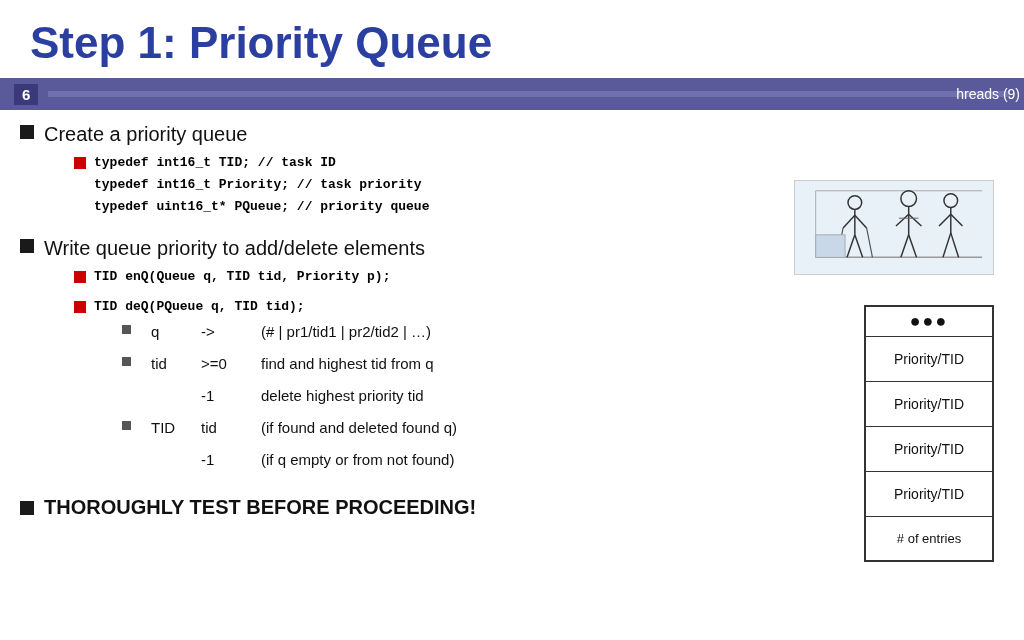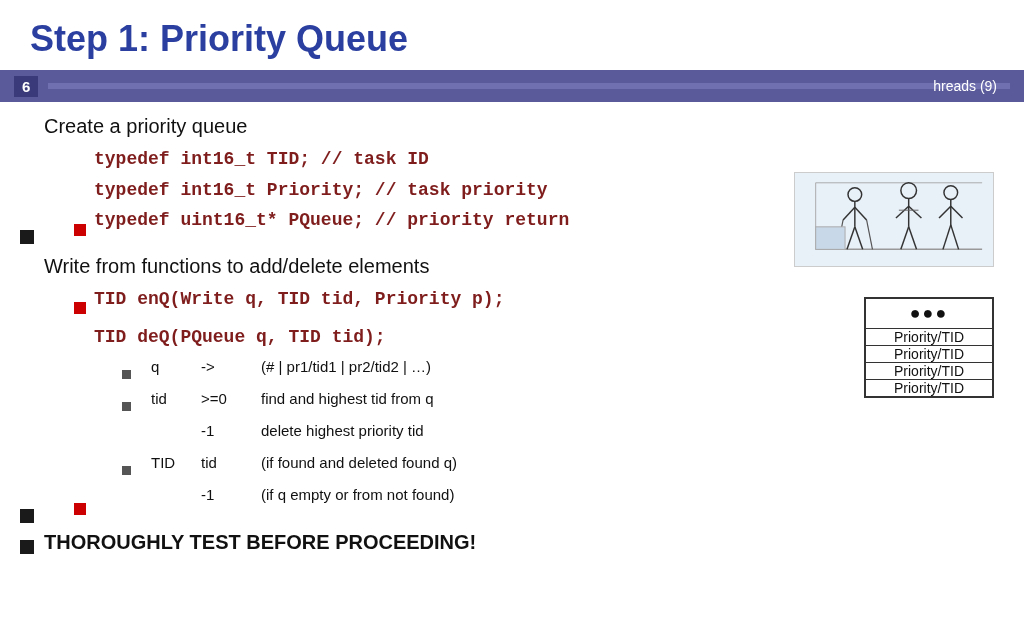--- a/index.html
+++ b/index.html
@@ -10,21 +10,21 @@
       height: 640px;
       overflow: hidden;
       position: relative;
     }
 
     
     .header {
       padding: 18px 30px 10px 30px;
     }
     .header h1 {
-      font-size: 36px;
+      font-size: 44px;
       font-weight: bold;
       color: #2b3fa0;
     }
 
     
     .slide-bar {
       background: #5a5a9a;
       height: 32px;
       display: flex;
       align-items: center;
@@ -34,21 +34,21 @@
     .slide-number {
       color: #fff;
       font-size: 15px;
       font-weight: bold;
       background: #3a3a7a;
       padding: 2px 8px;
       margin-right: 10px;
     }
     .slide-bar-right {
       position: absolute;
-      right: 27px;
+      right: 4px;
       color: #fff;
       font-size: 14px;
     }
 
     
     .main {
       display: flex;
       padding: 10px 30px 10px 20px;
       position: relative;
     }
@@ -58,21 +58,21 @@
       padding-right: 20px;
     }
 
     
     .bullet-list {
       list-style: none;
       padding: 0;
     }
     .bullet-item {
       display: flex;
-      align-items: flex-end;
+      align-items: flex-start;
       margin-bottom: 8px;
     }
     .bullet-square {
       display: inline-block;
       width: 14px;
       height: 14px;
       background: #1a1a1a;
       margin-top: 5px;
       margin-right: 10px;
       flex-shrink: 0;
@@ -95,22 +95,22 @@
       margin-right: 8px;
       flex-shrink: 0;
     }
     .bullet-text {
       font-size: 20px;
       color: #111;
       line-height: 1.4;
     }
     .bullet-text-mono {
       font-family: 'Courier New', monospace;
-      font-size: 18px;
-      color: #7f1d1d;
+      font-size: 13px;
+      color: #000000;
       font-weight: bold;
       line-height: 1.7;
     }
 
     .sub-list {
       list-style: none;
       padding-left: 30px;
       margin-top: 4px;
     }
     .sub-sub-list {
@@ -154,21 +154,21 @@
 
     .pqueue-table {
       border: 2px solid #333;
       width: 130px;
       border-collapse: collapse;
       margin-top: 20px;
     }
     .pqueue-table td {
       border: 1px solid #333;
       text-align: center;
-      padding: 0 8px;
+      padding: 14px 8px;
       font-size: 14px;
       color: #111;
     }
     .pqueue-table .dots-row td {
       font-size: 18px;
       letter-spacing: 2px;
       padding: 4px;
     }
     .pqueue-table .entries-row td {
       font-size: 13px;
@@ -209,36 +209,36 @@
       <li class="bullet-item">
         <span class="bullet-square"></span>
         <div>
           <span class="bullet-text">Create a priority queue</span>
           <ul class="sub-list">
             <li class="bullet-item">
               <span class="bullet-square-red"></span>
               <div class="bullet-text-mono">
                 <div>typedef int16_t TID;        // task ID</div>
                 <div>typedef int16_t Priority;   // task priority</div>
-                <div>typedef uint16_t* PQueue;   // priority return</div>
+                <div>typedef uint16_t* PQueue;   // priority queue</div>
               </div>
             </li>
           </ul>
         </div>
       </li>
 
       <li class="bullet-item">
         <span class="bullet-square"></span>
         <div>
-          <span class="bullet-text">Write from functions to add/delete elements</span>
+          <span class="bullet-text">Write queue priority to add/delete elements</span>
           <ul class="sub-list">
 
             <li class="bullet-item">
               <span class="bullet-square-red"></span>
-              <span class="bullet-text-mono">TID enQ(Write q, TID tid, Priority p);</span>
+              <span class="bullet-text-mono">TID enQ(Queue q, TID tid, Priority p);</span>
             </li>
 
             <li class="bullet-item">
               <span class="bullet-square-red"></span>
               <div>
                 <span class="bullet-text-mono">TID deQ(PQueue q, TID tid);</span>
                 
                 <ul class="sub-sub-list">
                   <li class="bullet-item">
                     <span class="bullet-square-small"></span>
@@ -351,17 +351,20 @@
       </tr>
       <tr>
         <td>Priority/TID</td>
       </tr>
       <tr>
         <td>Priority/TID</td>
       </tr>
       <tr>
         <td>Priority/TID</td>
       </tr>
+      <tr class="entries-row">
+        <td># of entries</td>
+      </tr>
     </tbody>
       </table>
 
   </div>
 </div>
 
 </body></html>

